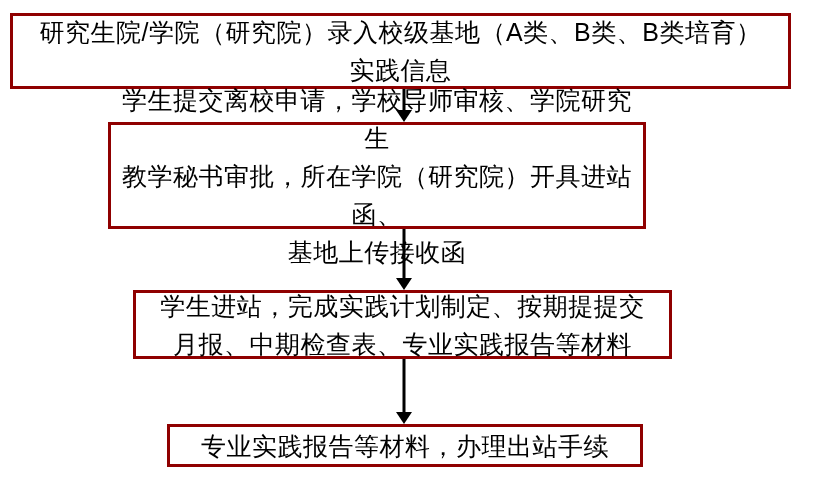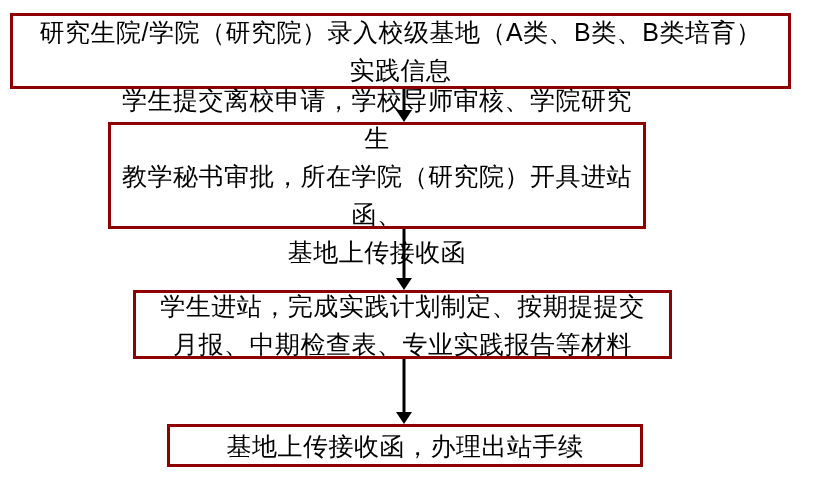--- a/index.html
+++ b/index.html
@@ -97,16 +97,16 @@
     <div class="flow-text">学生进站，完成实践计划制定、按期提提交
 月报、中期检查表、专业实践报告等材料</div>
   </div>
 
   <div class="flow-arrow arrow-3">
     <span class="arrow-line"></span>
     <span class="arrow-head"></span>
   </div>
 
   <div class="flow-box box-4">
-    <div class="flow-text">基地上传接收函，办理出站手续</div>
+    <div class="flow-text">专业实践报告等材料，办理出站手续</div>
   </div>
 
 </div>
 
 </body></html>

